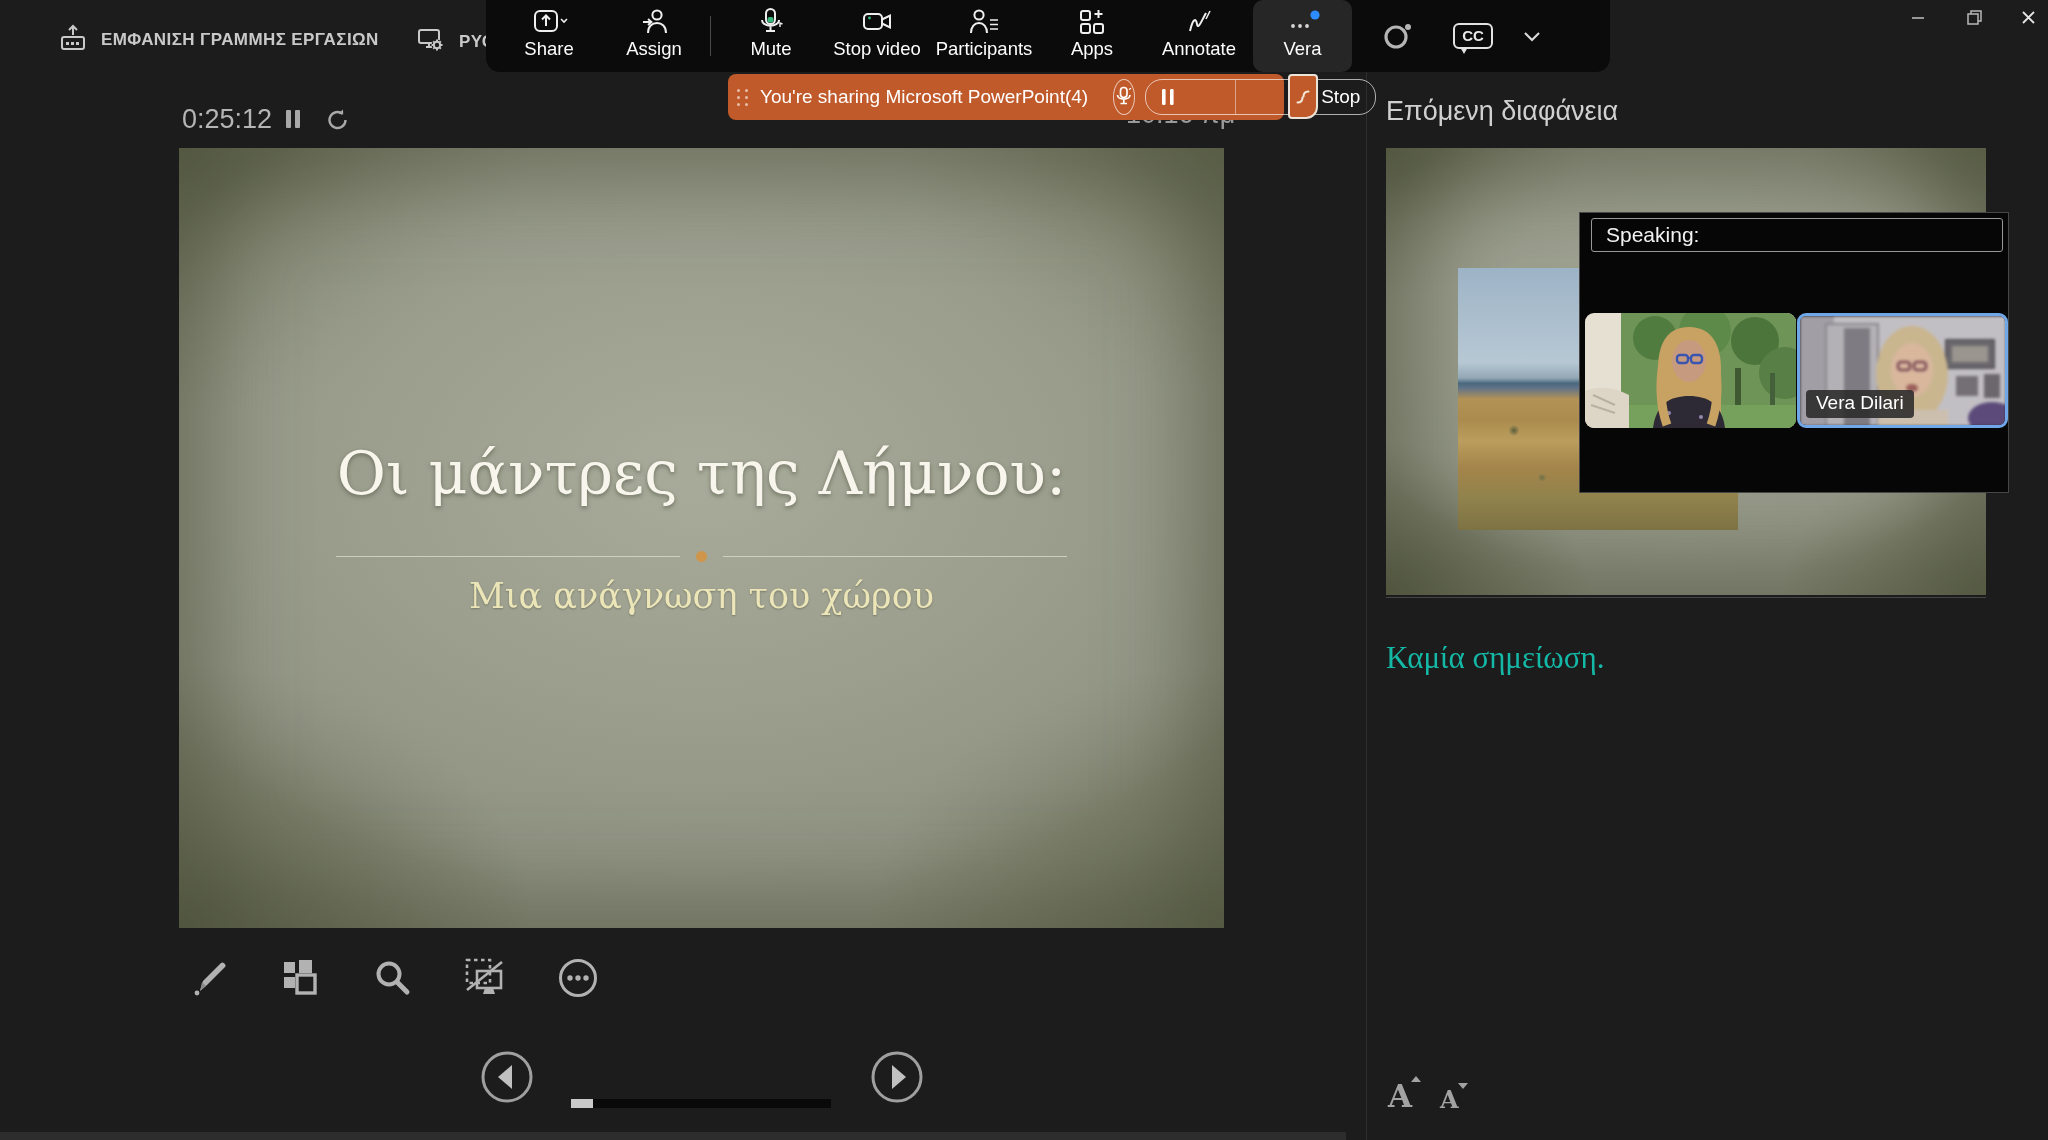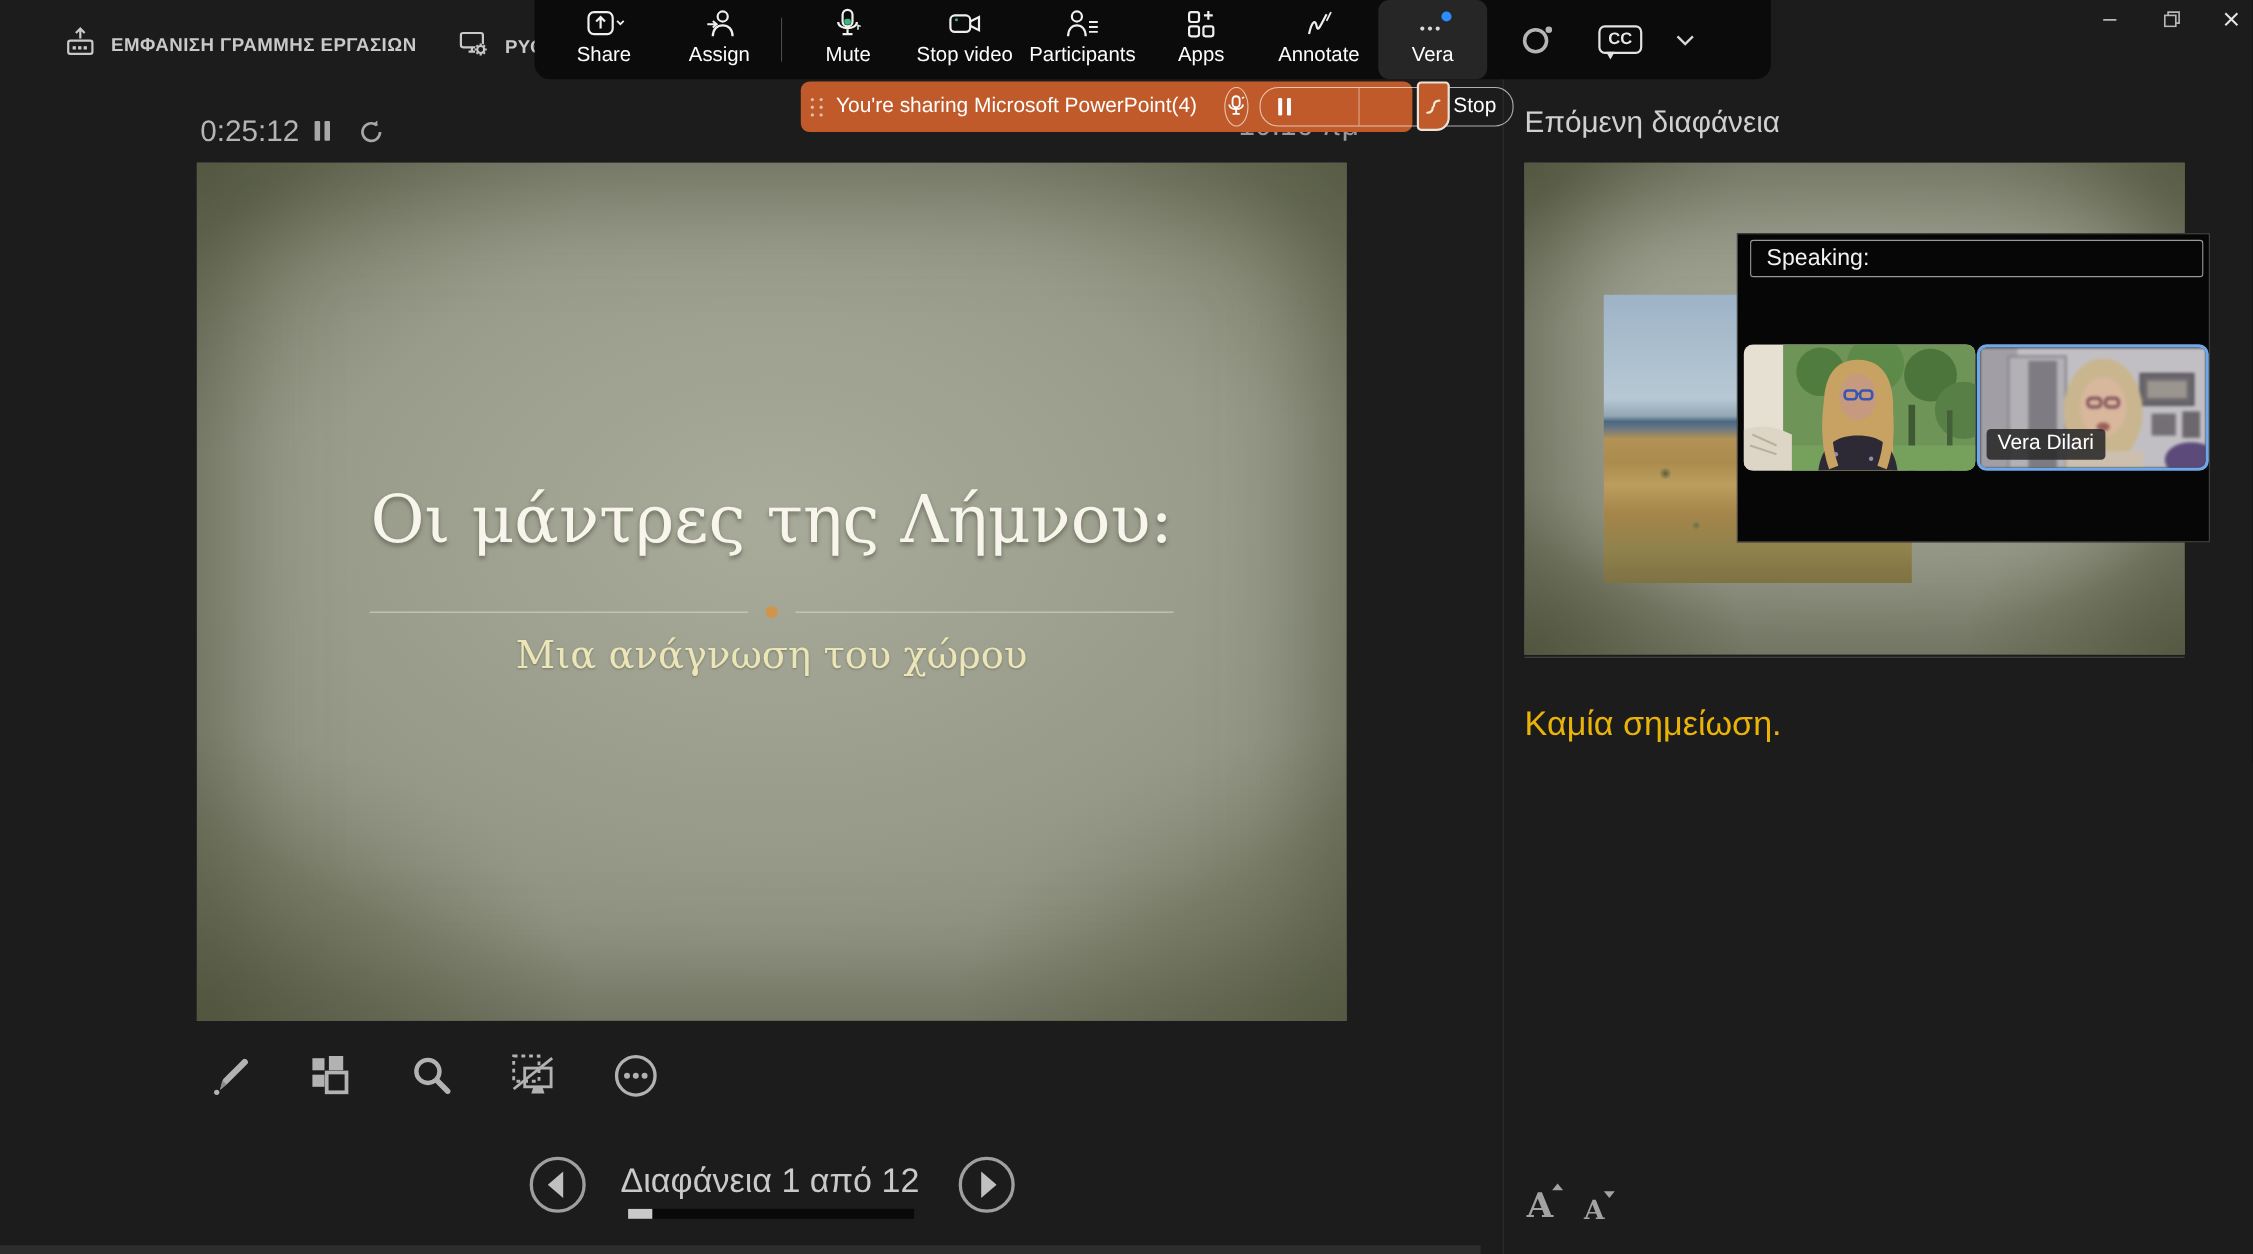--- a/index.html
+++ b/index.html
@@ -80,21 +80,21 @@
   .next-heading{position:absolute;left:1386px;top:96px;font-size:27px;color:#d0d0d0;}
   .thumb{position:absolute;left:1386px;top:148px;width:600px;height:447px;overflow:hidden;}
   .thumb-photo{position:absolute;left:72px;top:120px;width:280px;height:262px;background:
       radial-gradient(circle 5px at 70% 44%, #e8e3d4 0%, rgba(0,0,0,0) 60%),
       radial-gradient(circle 8px at 20% 62%, #5a5f3d 0%, rgba(0,0,0,0) 70%),
       radial-gradient(circle 7px at 45% 70%, #60653f 0%, rgba(0,0,0,0) 70%),
       radial-gradient(circle 6px at 30% 80%, #6b6f46 0%, rgba(0,0,0,0) 70%),
       linear-gradient(180deg,#9db3c6 0%,#b7c8d4 36%,#93a7b5 42%,#4a687f 44%,#647487 46%,
         #b39255 50%,#ab8c4e 58%,#bb9d5e 66%,#a5854a 76%,#90824c 88%,#7e7244 100%);}
   .hline{position:absolute;left:1386px;top:597px;width:600px;height:1px;background:#454545;}
-  .notes{position:absolute;left:1386px;top:640px;font-size:31px;color:#eab308;}
+  .notes{position:absolute;left:1386px;top:640px;font-size:31px;color:#14b8a6;font-family:Liberation Serif, serif;}
   .fontbtns{position:absolute;left:1388px;top:1078px;display:flex;align-items:flex-end;gap:28px;}
   .fbtn{position:relative;color:#a3a3a3;font-family:"DejaVu Serif","Liberation Serif",serif;font-weight:700;}
   .fbtn .A{display:inline-block;}
   .fbtn.big .A{font-size:31px;}
   .fbtn.small .A{font-size:24px;}
   .caret{position:absolute;right:-9px;top:-2px;width:0;height:0;border-left:5px solid transparent;
          border-right:5px solid transparent;}
   .caret.up{border-bottom:6px solid #a3a3a3;}
   .caret.down{border-top:6px solid #a3a3a3;}
 
@@ -390,21 +390,20 @@
   </div>
 
   <div class="navbtn" style="left:480px;">
     <svg width="54" height="54" viewBox="0 0 54 54">
       <g>
         <circle cx="27" cy="27" r="24" fill="none" stroke="#9f9f9f" stroke-width="3"></circle>
         <path d="M32 15 L18 27 L32 39 Z" fill="#c0c0c0"></path>
       </g>
     </svg>
   </div>
-  <div class="nav-label">Διαφάνεια 1 από 12</div>
   <div class="progress">
     <div class="progress-fill" style="width: 8.33333%;"></div>
   </div>
   <div class="navbtn" style="left:870px;">
     <svg width="54" height="54" viewBox="0 0 54 54">
       <g>
         <circle cx="27" cy="27" r="24" fill="none" stroke="#9f9f9f" stroke-width="3"></circle>
         <path d="M22 15 L36 27 L22 39 Z" fill="#c0c0c0"></path>
       </g>
     </svg>

